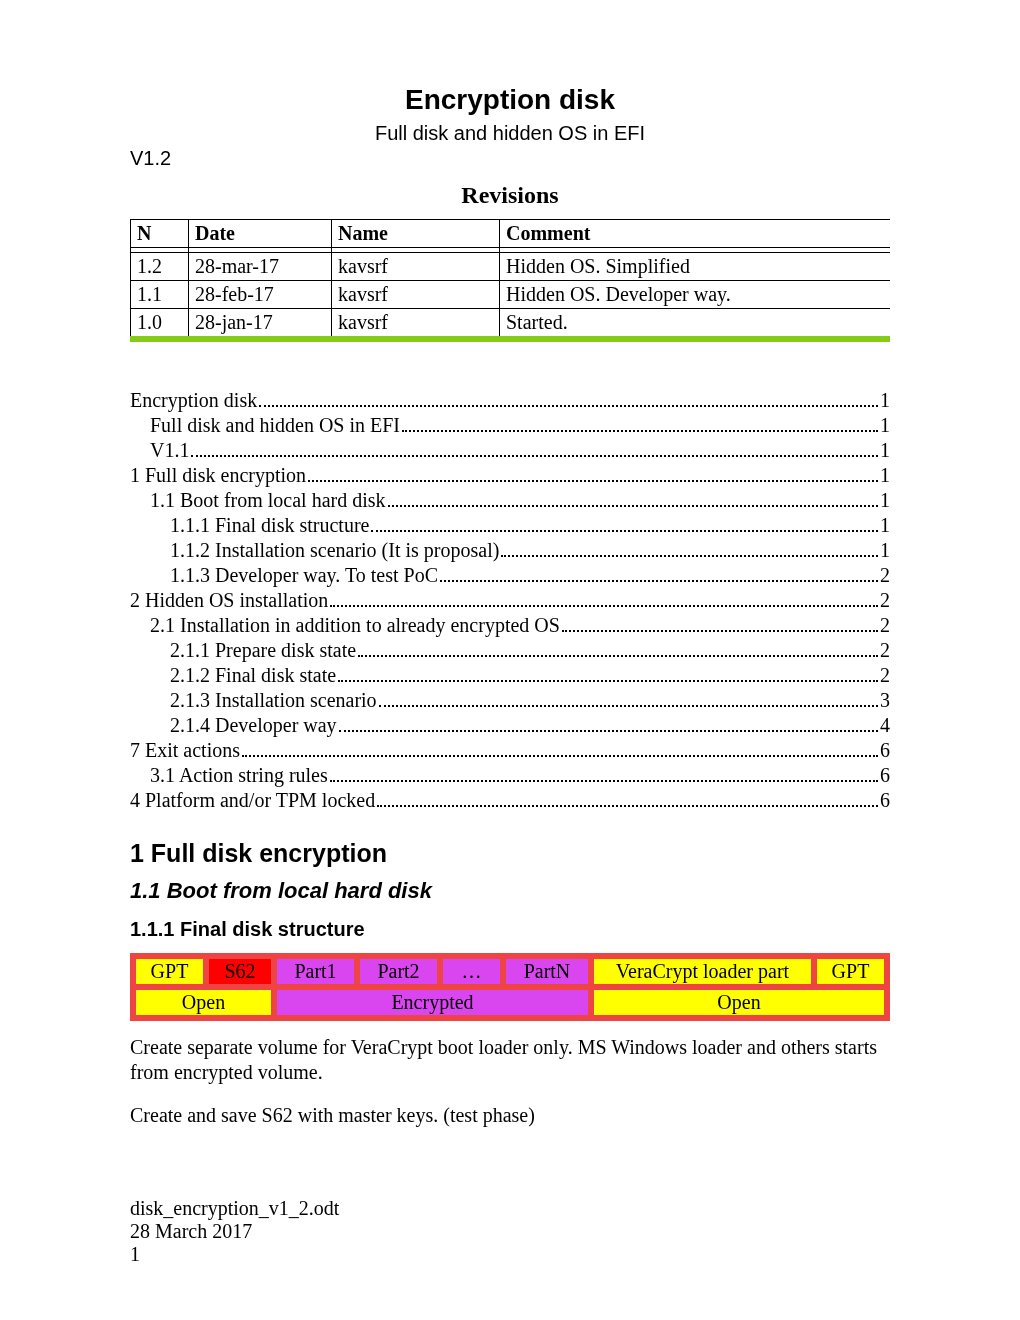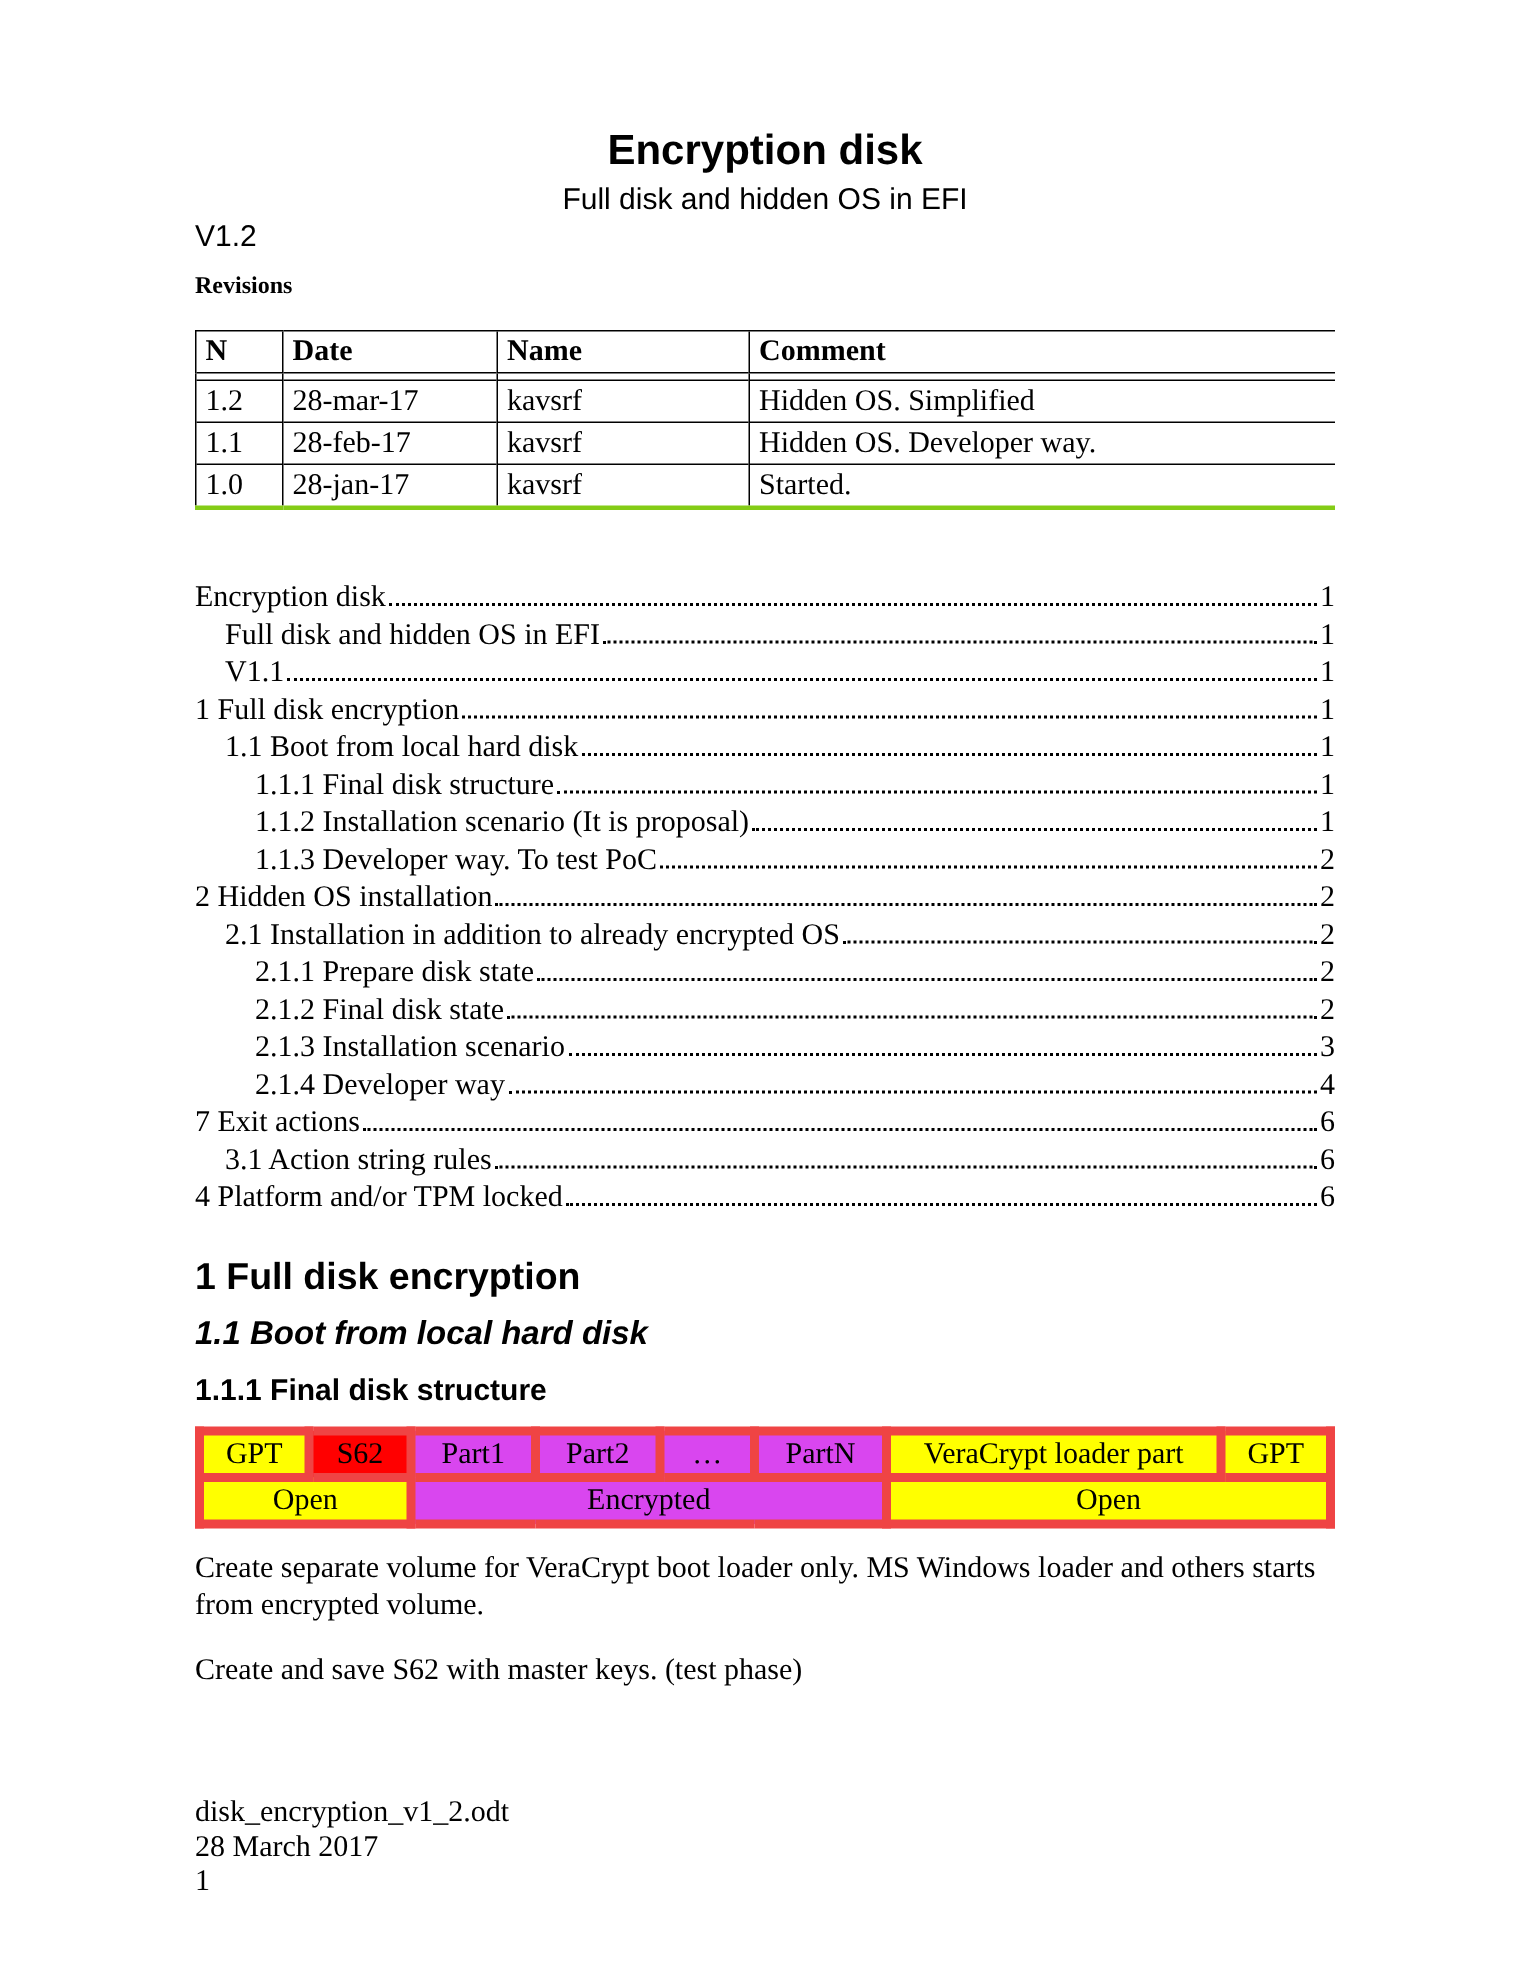--- a/index.html
+++ b/index.html
@@ -29,39 +29,40 @@
     margin-bottom: 2px;
   }
   .version {
     font-family: Arial, Helvetica, sans-serif;
     font-size: 20px;
     text-align: left;
     margin-bottom: 12px;
   }
   .rev-heading {
     font-weight: bold;
-    font-size: 16px;
-    margin-bottom: 20px;
+    font-size: 24px;
+    margin-bottom: 10px;
+    text-align: center;
   }
   table.rev {
     border-collapse: collapse;
     width: 100%;
     font-size: 20px;
   }
   table.rev th, table.rev td {
     border-top: 1px solid #000;
     border-left: 1px solid #000;
     border-right: none;
     border-bottom: none;
     padding: 2px 6px;
     text-align: left;
     vertical-align: top;
   }
   table.rev th:last-child, table.rev td:last-child { border-right: none; }
-  table.rev tr:last-child td { border-bottom: 3px solid #84cc16; }
+  table.rev tr:last-child td { border-bottom: 6px solid #84cc16; }
   table.rev th { font-weight: bold; }
   table.rev .c-n { width: 45px; }
   table.rev .c-date { width: 130px; }
   table.rev .c-name { width: 155px; }
 
   .toc {
     margin-top: 46px;
     font-size: 20px;
   }
   .toc-line {

